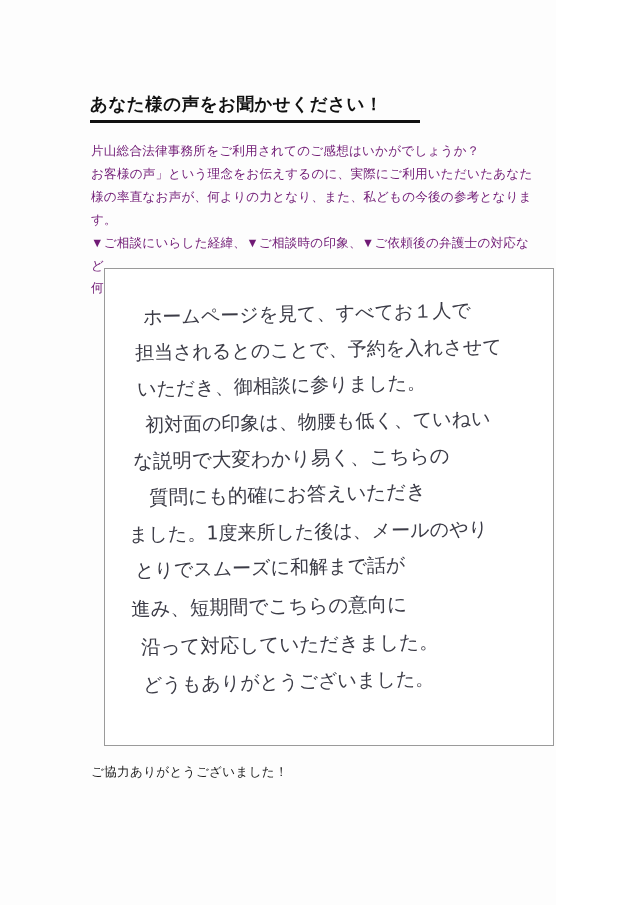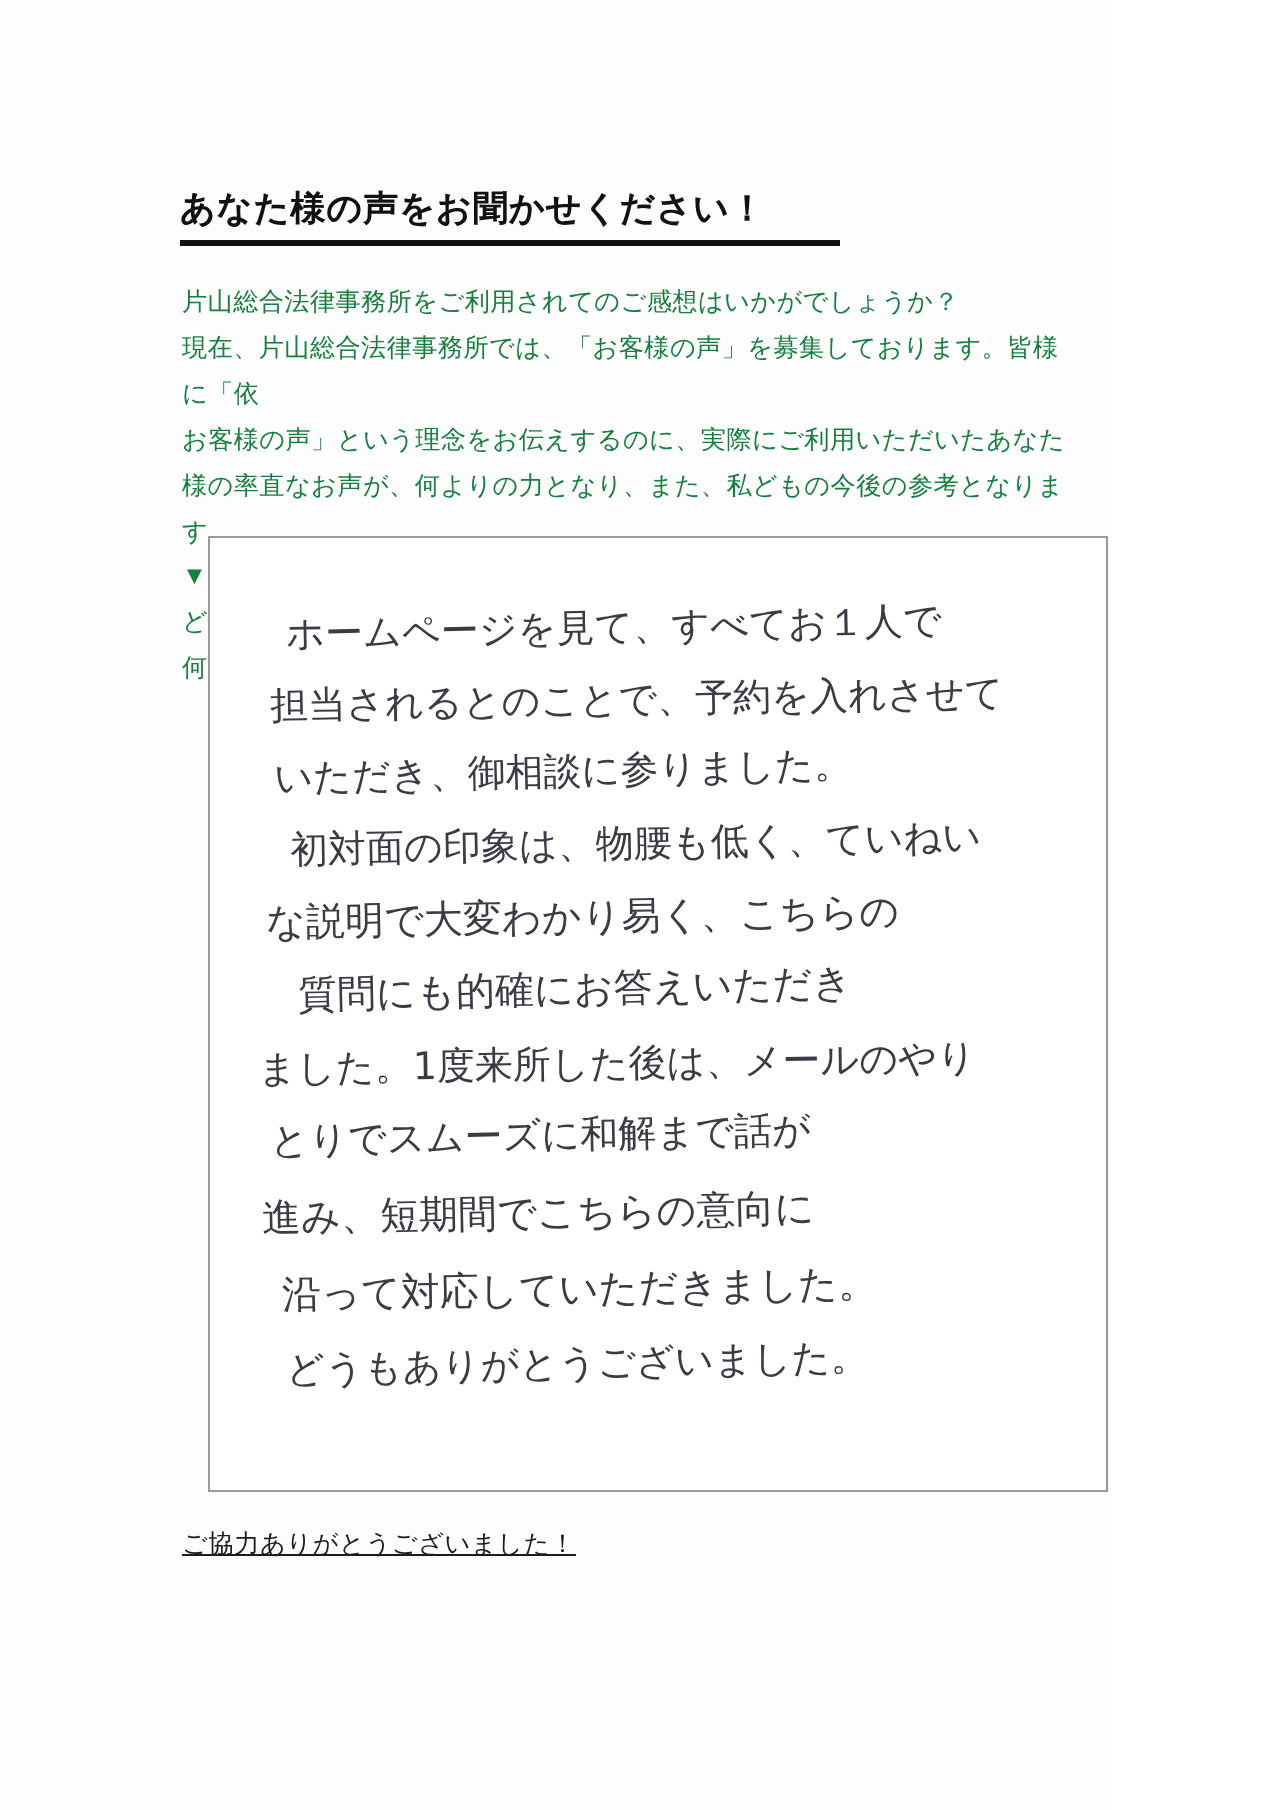--- a/index.html
+++ b/index.html
@@ -47,21 +47,21 @@
   }
 
   
   .intro {
     position: absolute;
     left: 91px;
     top: 140px;
     width: 450px;
     font-size: 12.6px;
     line-height: 1.82;
-    color: #15803d;
+    color: #701a75;
     letter-spacing: 0.2px;
   }
   .intro p {
     margin: 0;
   }
 
   
   .answer-box {
     position: absolute;
     left: 104px;
@@ -90,36 +90,34 @@
   }
 
   
   .closing {
     position: absolute;
     left: 91px;
     top: 764px;
     font-size: 12.6px;
     color: #1c1c1c;
     letter-spacing: 0.3px;
-    text-decoration: underline;
   }
 </style>
 </head>
 <body>
 
 <div class="page">
 
   <div class="title-wrap">
     <div class="title-text">あなた様の声をお聞かせください！</div>
     <div class="title-rule"></div>
   </div>
 
   <div class="intro">
     <p>片山総合法律事務所をご利用されてのご感想はいかがでしょうか？</p>
-    <p>現在、片山総合法律事務所では、「お客様の声」を募集しております。皆様に「依</p>
     <p>お客様の声」という理念をお伝えするのに、実際にご利用いただいたあなた</p>
     <p>様の率直なお声が、何よりの力となり、また、私どもの今後の参考となります。</p>
     <p>▼ご相談にいらした経緯、▼ご相談時の印象、▼ご依頼後の弁護士の対応など</p>
     <p>何でも結構ですので、お気づきのことをお寄せください。</p>
   </div>
 
   <div class="answer-box">
     <div class="handwriting">
       <div class="hw-line" style="left:38px; top:32px; transform: rotate(-1.2deg); font-size:19px;">ホームページを見て、すべてお１人で</div>
       <div class="hw-line" style="left:30px; top:68px; transform: rotate(-1.0deg); font-size:19px;">担当されるとのことで、予約を入れさせて</div>

